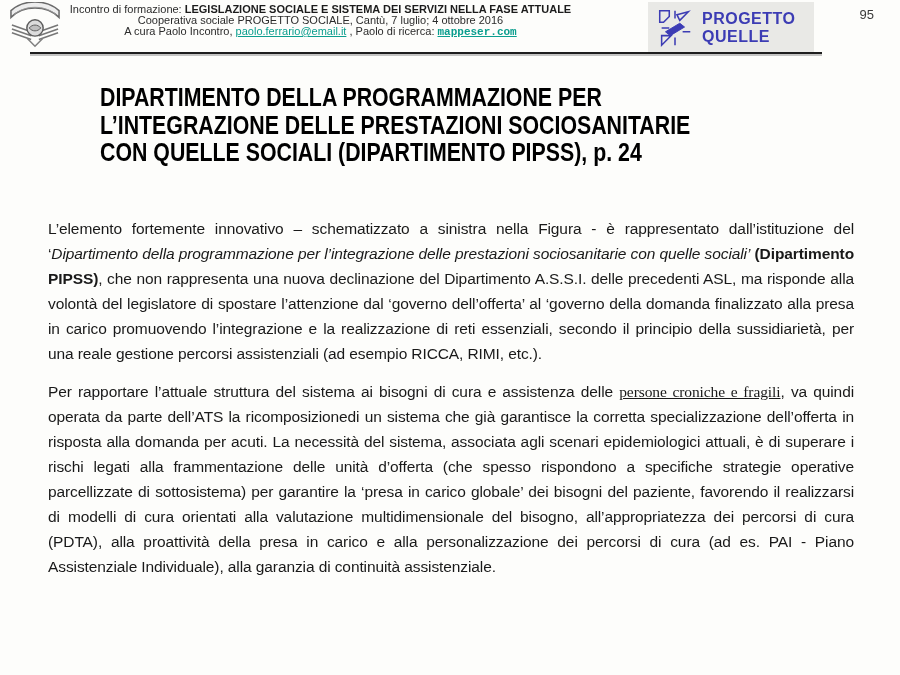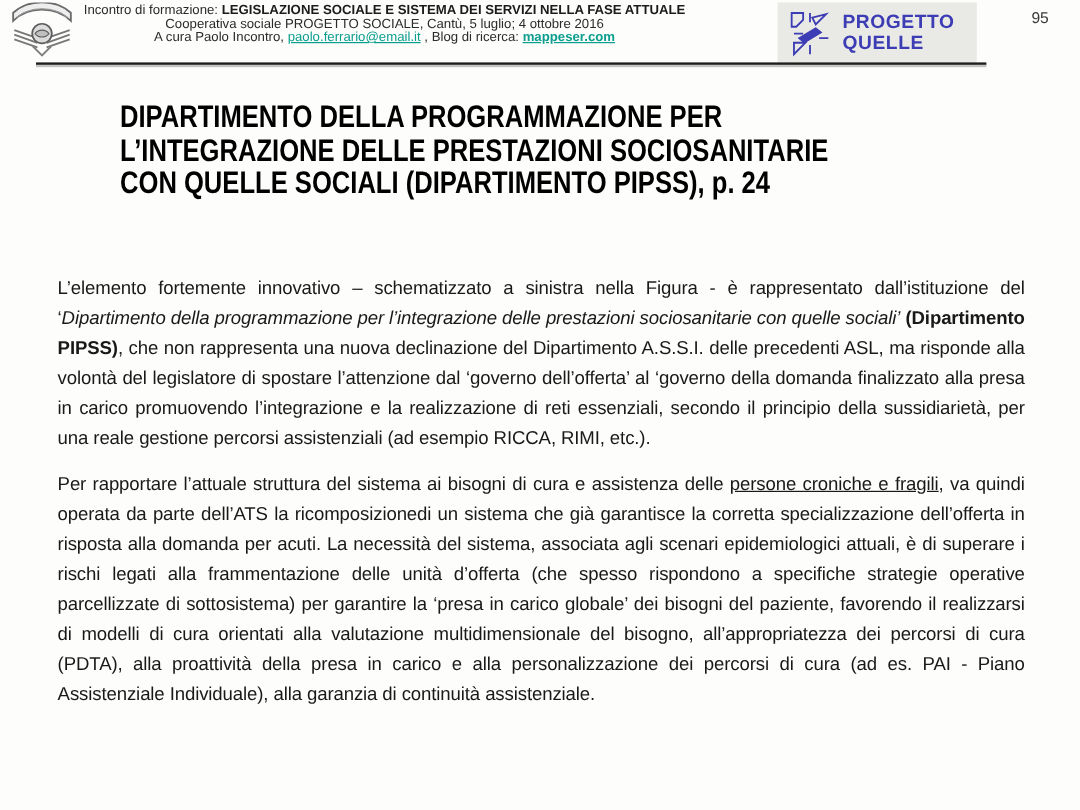--- a/index.html
+++ b/index.html
@@ -13,21 +13,21 @@
 
   
   .hdr-logo-left { position:absolute; left:6px; top:2px; width:58px; height:50px; }
   .hdr-text {
     position:absolute; left:68px; top:4px; width:505px;
     font-size:11px; line-height:11px; color:#2b2b2b;text-align:center;
   }
   .hdr-text .b { font-weight:bold; color:#1c1c1c; }
   .hdr-text a { text-decoration:underline; }
   .hdr-link { color:#0b9e8e; }
-  .hdr-link.b { color:#0b9e8e; font-weight:bold; }
+  .hdr-link.b { color:#0b9e8e; font-weight:bold;font-family:Liberation Mono, monospace; }
   .hdr-logo-right {
     position:absolute; left:648px; top:2px; width:166px; height:52px;
     background:#e9e9e6; display:flex; align-items:center; gap:6px; padding:2px 6px;
   }
   .hdr-logo-right .brand {
     font-weight:bold; font-size:16px; line-height:18px;
     color:#3c3cb4; letter-spacing:0.5px;
   }
   .page-num { position:absolute; right:26px; top:7px; font-size:13px; color:#3a3a3a; }
   .hdr-rule {
@@ -38,28 +38,28 @@
   
   .title {
     position:absolute; left:100px; top:84px; width:900px;
     font-weight:bold; font-size:26px; line-height:27.5px; color:#000;
     transform:scaleX(0.82); transform-origin:left top;
     letter-spacing:0px; white-space:nowrap;
   }
 
   
   .body-text {
-    position:absolute; left:48px; top:228px; width:806px;
+    position:absolute; left:48px; top:216px; width:806px;
     font-size:15.5px; line-height:25px; letter-spacing:-0.1px;
     text-align:justify; color:#191919;
   }
   .body-text p { margin-bottom:13px; }
   .body-text .it { font-style:italic; }
   .body-text .bd { font-weight:bold; }
-  .body-text .ul { text-decoration:underline; }
+  .body-text .ul { text-decoration:underline;font-family:Liberation Serif, serif; }
 
   svg { display:block; }
 </style>
 </head>
 <body>
 
 <div class="slide">
 
   <span class="hdr-logo-left">
     <svg viewBox="0 0 60 52" width="58" height="50" aria-hidden="true">
@@ -68,22 +68,22 @@
       <path d="M6 24 L26 31 M6 28 L26 35 M6 32 L26 39" stroke="#777777" stroke-width="1.6" fill="none"></path>
       <path d="M54 24 L34 31 M54 28 L34 35 M54 32 L34 39" stroke="#777777" stroke-width="1.6" fill="none"></path>
       <circle cx="30" cy="27" r="8.5" fill="#dcdcdc" stroke="#5d5d5d" stroke-width="1.5"></circle>
       <path d="M24 27 C 27 23, 33 23, 36 27 C 33 31, 27 31, 24 27 Z" fill="#bfbfbf" stroke="#5d5d5d" stroke-width="1"></path>
       <path d="M22 38 L30 46 L38 38" fill="none" stroke="#808080" stroke-width="1.6"></path>
     </svg>
   </span>
 
   <div class="hdr-text">
     <div><span>Incontro di formazione: </span><span class="b">LEGISLAZIONE SOCIALE E SISTEMA DEI SERVIZI NELLA FASE ATTUALE</span></div>
-    <div>Cooperativa sociale PROGETTO SOCIALE, Cantù, 5 luglio; 4 ottobre 2016</div>
-    <div><span>A cura Paolo Incontro, </span><a href="#" class="hdr-link">paolo.ferrario@email.it</a><span> , Blog di ricerca: </span><a href="#" class="hdr-link b">mappeser.com</a></div>
+    <div>Cooperativa sociale PROGETTO SOCIALE, Cantù, 7 luglio; 4 ottobre 2016</div>
+    <div><span>A cura Paolo Incontro, </span><a href="#" class="hdr-link">paolo.ferrario@email.it</a><span> , Paolo di ricerca: </span><a href="#" class="hdr-link b">mappeser.com</a></div>
   </div>
 
   <div class="hdr-logo-right">
     <span>
       <svg viewBox="0 0 44 44" width="42" height="42" aria-hidden="true">
         <polygon points="6,4 16,4 16,10 10,16 6,16" fill="none" stroke="#3c3cb4" stroke-width="1.6"></polygon>
         <polygon points="24,8 36,5 27,14" fill="none" stroke="#3c3cb4" stroke-width="1.6"></polygon>
         <polygon points="12,26 27,17 32,21 17,30" fill="#3c3cb4" stroke="#3c3cb4" stroke-width="1"></polygon>
         <polygon points="8,30 18,30 8,40" fill="none" stroke="#3c3cb4" stroke-width="1.6"></polygon>
         <path d="M16 22 L8 22 M30 26 L38 26 M22 4 L22 12 M22 32 L22 40" fill="none" stroke="#3c3cb4" stroke-width="1.6"></path>

